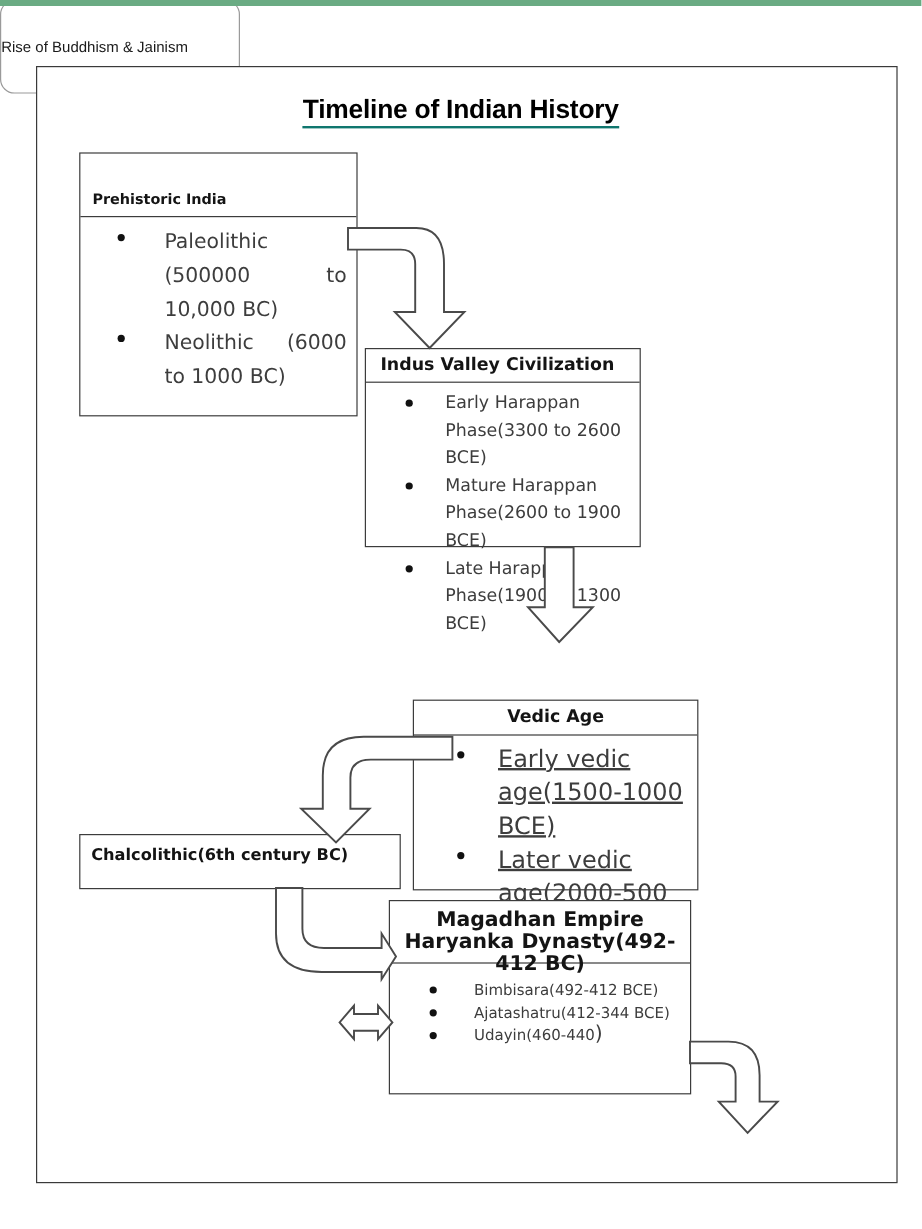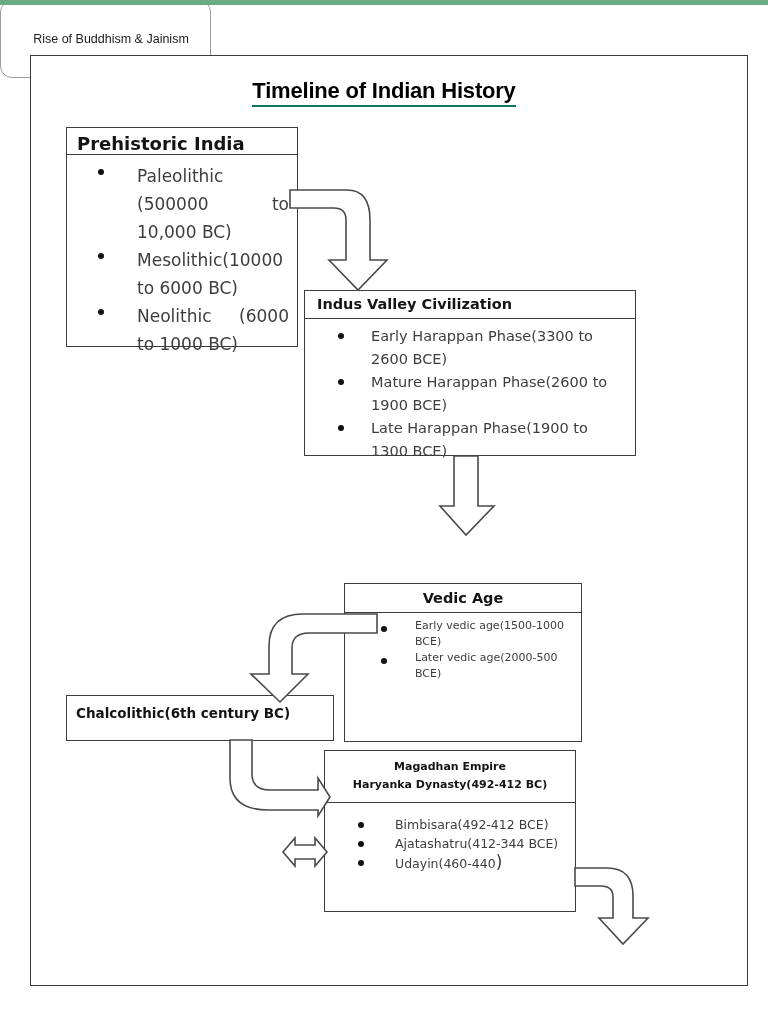--- a/index.html
+++ b/index.html
@@ -85,41 +85,42 @@
     background: #111111;
     border-radius: 50%;
   }
 
   
   #box-prehistoric {
     left: 66px; top: 127px;
     width: 232px; height: 220px;
   }
   #box-prehistoric .box-header {
-    font-size: 18px;
+    font-size: 12px;
     padding: 5px 0 4px 10px;
     height: 27px;
+    margin-top: 26px;
   }
   #box-prehistoric .box-body { padding: 7px 8px 0 0; }
   #box-prehistoric ul.bullets > li {
     font-size: 17px;
     line-height: 28px;
     padding-left: 70px;
     margin-bottom: 0px;
     text-align: justify;
     text-align-last: left;
   }
   #box-prehistoric ul.bullets > li::before {
     left: 31px; top: 7px; width: 6px; height: 6px;
   }
 
   
   #box-indus {
     left: 304px; top: 290px;
-    width: 332px; height: 166px;
+    width: 230px; height: 166px;
   }
   #box-indus .box-header {
     font-size: 14.5px;
     padding: 5px 0 4px 12px;
     height: 28px;
   }
   #box-indus .box-body { padding: 6px 6px 0 0; }
   #box-indus ul.bullets > li {
     font-size: 14.5px;
     line-height: 23px;
@@ -135,23 +136,24 @@
     width: 238px; height: 159px; margin-top: 48px;
   }
   #box-vedic .box-header {
     font-size: 14.5px;
     height: 29px;
     padding-top: 6px;
     text-align: center;
   }
   #box-vedic .box-body { padding: 5px 6px 0 0; }
   #box-vedic ul.bullets > li {
-    font-size: 11px;
-    line-height: 16px;
+    font-size: 20px;
+    line-height: 28px;
     padding-left: 70px;
+    text-decoration: underline;
   }
   #box-vedic ul.bullets > li::before {
     left: 36px; top: 8px; width: 6px; height: 6px;
   }
 
   
   #box-maha {
     left: 66px; top: 695px;
     width: 268px; height: 46px;
   }
@@ -162,21 +164,21 @@
     color: #141414;
     padding: 9px 0 0 9px;
   }
 
   
   #box-magadhan {
     left: 324px; top: 750px;
     width: 252px; height: 162px;
   }
   #box-magadhan .box-header {
-    font-size: 11px;
+    font-size: 17px;
     height: 52px;
     padding-top: 7px;
     text-align: center;
     line-height: 18px;
   }
   #box-magadhan .box-body { padding: 12px 6px 0 0; }
   #box-magadhan ul.bullets > li {
     font-size: 12.5px;
     line-height: 19px;
     padding-left: 70px;
@@ -187,22 +189,20 @@
   #box-magadhan .big-paren { font-size: 17px; }
 
   
   #box-buddhism {
     left: 58px; top: 827px;
     width: 198px; height: 76px;
     border: 1.2px solid #9a9a9a;
     border-radius: 12px;
     display: flex;
     align-items: center;
-    justify-content: center;
-    padding-left: 11px;
   }
   #box-buddhism .rounded-label {
     font-family: "Liberation Sans", sans-serif;
     font-size: 12.5px;
     color: #1a1a1a;
   }
 
   svg.arrow {
     position: absolute;
     overflow: visible;
@@ -223,21 +223,20 @@
 
 <div class="doc-title">
   <span>Timeline of Indian History</span>
 </div>
 
 <div class="box" id="box-prehistoric">
   <div class="box-header">Prehistoric India</div>
   <div class="box-body">
     <ul class="bullets">
       <li>Paleolithic (500000 to 10,000 BC)</li>
-      <li>Mesolithic(10000 to 6000 BC)</li>
       <li>Neolithic (6000 to 1000 BC)</li>
     </ul>
   </div>
 </div>
 
 <div class="box" id="box-indus">
   <div class="box-header">Indus Valley Civilization</div>
   <div class="box-body">
     <ul class="bullets">
       <li>Early Harappan Phase(3300 to 2600 BCE)</li>

